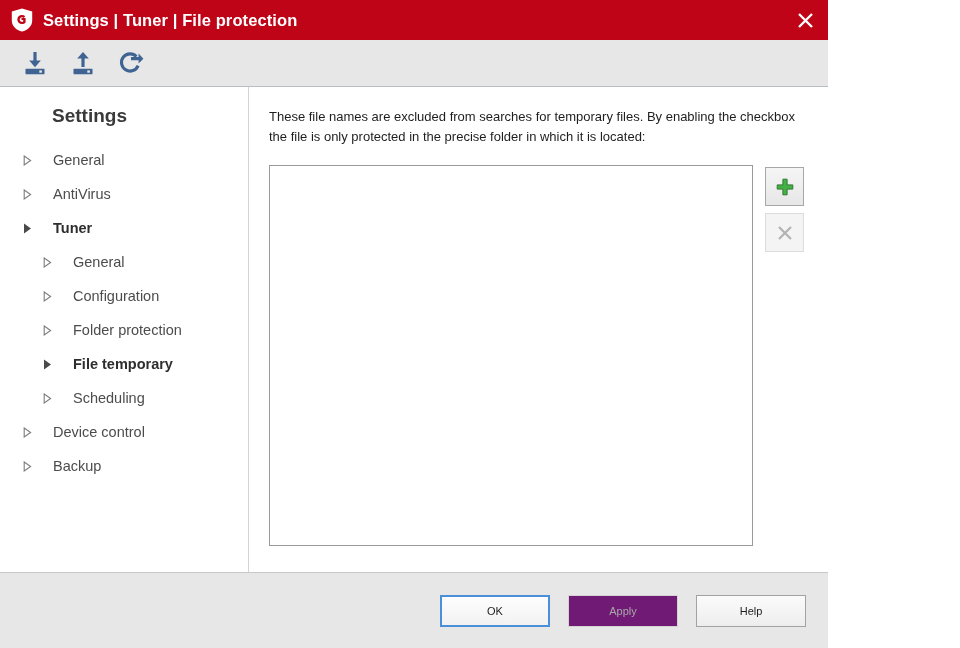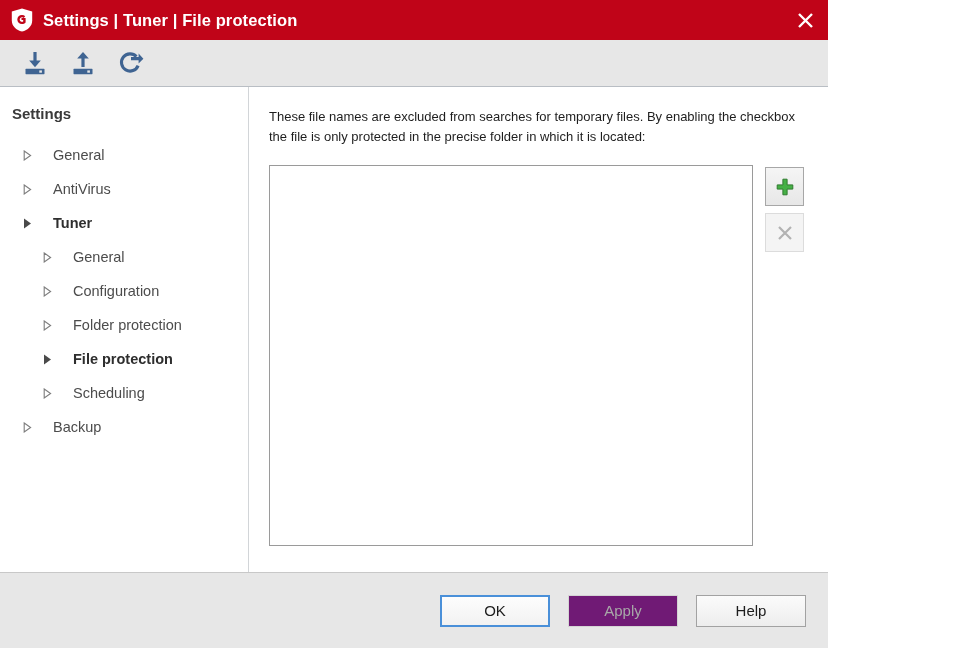--- a/index.html
+++ b/index.html
@@ -79,25 +79,26 @@
   }
   .sidebar {
     width: 249px;
     flex: 0 0 249px;
     background: #ffffff;
     border-right: 1px solid #d2d5d8;
     padding-top: 18px;
     overflow: hidden;
   }
   .sidebar-heading {
-    font-size: 15px;
+    font-size: 19px;
     font-weight: bold;
     color: #3a3a3a;
-    padding-left: 12px;
+    padding-left: 21px;
     margin-bottom: 16px;
+    margin-left: 31px;
   }
   .nav-item {
     display: flex;
     align-items: center;
     height: 34px;
     font-size: 14.5px;
     color: #4c4c4c;
     cursor: pointer;
     padding-left: 23px;
     gap: 8px;
@@ -170,21 +171,21 @@
     background: #e7e7e7;
     flex: 0 0 auto;
     display: flex;
     align-items: center;
     justify-content: flex-end;
     padding-right: 22px;
     gap: 18px;
   }
   .btn {
     width: 110px; height: 32px;
-    font-size: 15px;
+    font-size: 11px;
     color: #1c1c1c;
     background: linear-gradient(#fbfbfb, #ededed);
     border: 1px solid #a2a2a2;
     display: flex; align-items: center; justify-content: center;
     cursor: pointer;
     font-family: "Liberation Sans", sans-serif;
   }
   .btn.default {
     border: 2px solid #4a90d9;
     background: linear-gradient(#fdfdfd, #f2f2f2);
@@ -291,29 +292,37 @@
               </svg>
             </span>
             <span>Folder protection</span>
           </div>
           <div class="nav-item level2 active">
             <span class="tri">
               <svg width="9" height="11" viewBox="0 0 9 11">
                 <path d="M1 0.6 L8 5.5 L1 10.4 Z" fill="#4a4a4a"></path>
               </svg>
             </span>
-            <span>File protection</span>
+            <span>File temporary</span>
           </div>
           <div class="nav-item level2">
             <span class="tri">
               <svg width="9" height="11" viewBox="0 0 9 11">
                 <path d="M1.2 1 L7.6 5.5 L1.2 10 Z" fill="none" stroke="#7d7d7d" stroke-width="1.1"></path>
               </svg>
             </span>
             <span>Scheduling</span>
+          </div>
+          <div class="nav-item">
+            <span class="tri">
+              <svg width="9" height="11" viewBox="0 0 9 11">
+                <path d="M1.2 1 L7.6 5.5 L1.2 10 Z" fill="none" stroke="#7d7d7d" stroke-width="1.1"></path>
+              </svg>
+            </span>
+            <span>Device control</span>
           </div>
           <div class="nav-item">
             <span class="tri">
               <svg width="9" height="11" viewBox="0 0 9 11">
                 <path d="M1.2 1 L7.6 5.5 L1.2 10 Z" fill="none" stroke="#7d7d7d" stroke-width="1.1"></path>
               </svg>
             </span>
             <span>Backup</span>
           </div>
         </div>

